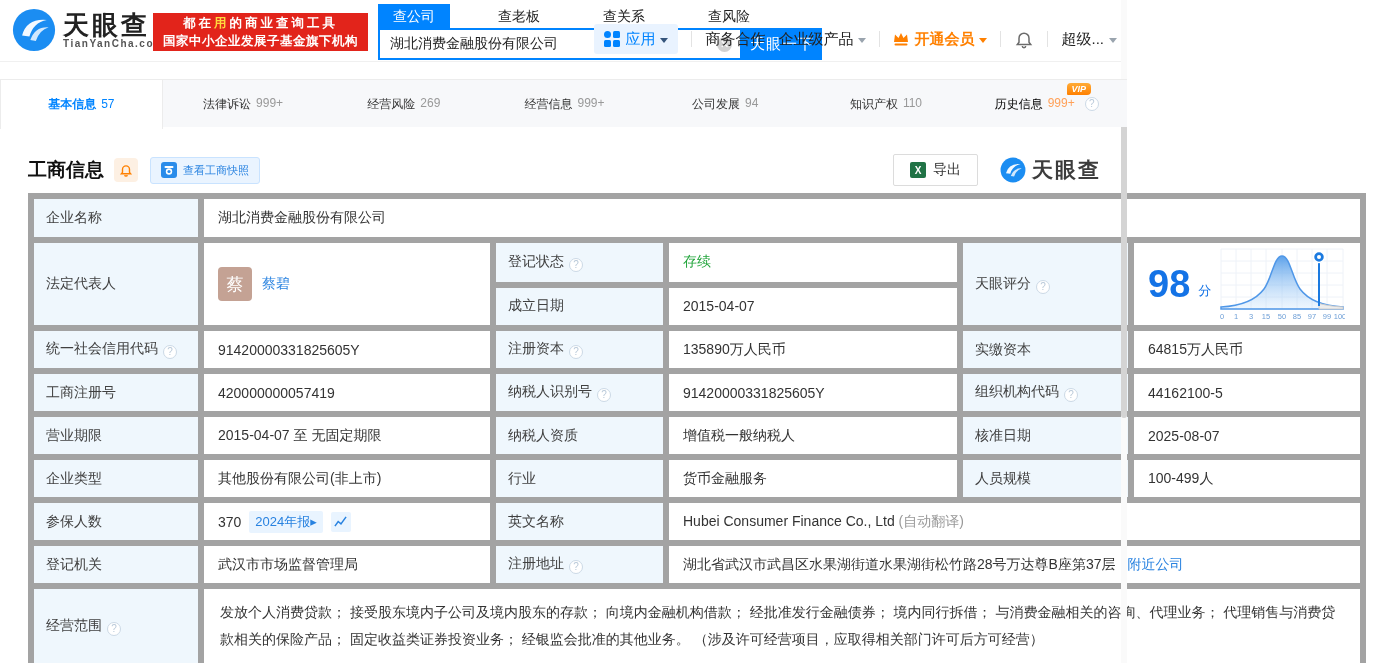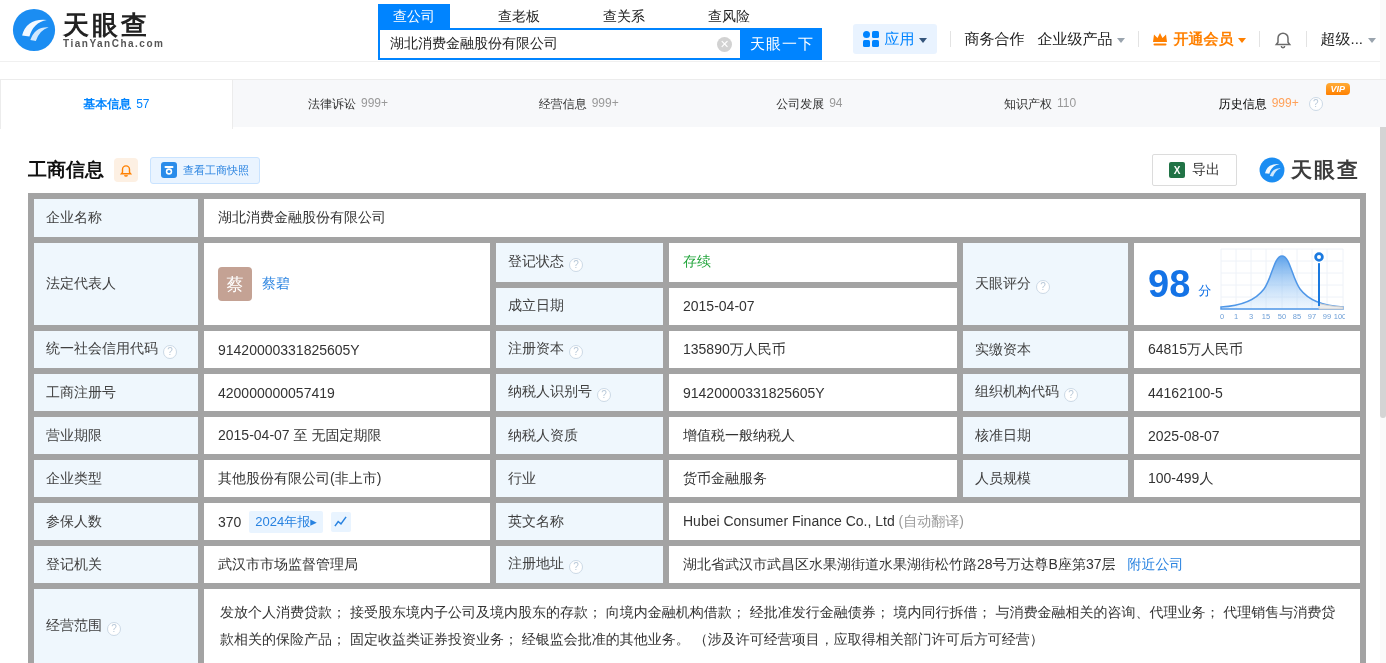--- a/index.html
+++ b/index.html
@@ -1,18 +1,18 @@
 <!DOCTYPE html>
 <html><head>
 <meta charset="utf-8">
 <style>
   * { margin:0; padding:0; box-sizing:border-box; }
   html,body { width:1386px; height:663px; background:#fff; overflow:hidden;
     font-family:"Liberation Sans","DejaVu Sans",sans-serif; color:#333; }
-  .page { position:relative; width:1386px; height:663px; }
+  .page { position:relative; width:1127px; height:663px; }
 
   
   .header { position:relative; height:62px; border-bottom:1px solid #f0f0f0; background:#fff; }
   .logo { position:absolute; left:12px; top:8px; display:flex; align-items:center; gap:7px; cursor:pointer; }
   .logo-text .brand { font-size:26px; font-weight:700; color:#222; letter-spacing:3px; line-height:26px; }
   .logo-text .domain { font-size:10px; color:#555; letter-spacing:1.5px; font-weight:700; }
   .slogan { position:absolute; left:153px; top:13px; width:215px; height:38px; background:#e2241b;
     color:#fff; font-size:12.5px; line-height:18px; text-align:center; padding-top:1px; font-weight:700; }
   .slogan .l1 { letter-spacing:3px; }
   .slogan .l1 b { color:#ffd83d; }
@@ -112,20 +112,24 @@
         <circle cx="24" cy="24" r="23" fill="#1b8df2"></circle>
         <path d="M11 30 Q16 11 38 13 Q23 16 19 31 Z" fill="#fff" opacity="0.95"></path>
         <path d="M20 35 Q25 20 40 21 Q30 24 26 36 Z" fill="#fff" opacity="0.8"></path>
       </svg>
       <div class="logo-text">
         <div class="brand">天眼查</div>
         <div class="domain">TianYanCha.com</div>
       </div>
     </div>
 
+    <div class="slogan">
+      <div class="l1"><span>都在</span><b>用</b><span>的商业查询工具</span></div>
+      <div class="l2">国家中小企业发展子基金旗下机构</div>
+    </div>
 
     <div class="search-block">
       <div class="search-tabs">
         <div class="stab active">查公司</div>
         <div class="stab">查老板</div>
         <div class="stab">查关系</div>
         <div class="stab">查风险</div>
       </div>
       <div class="search-row">
         <div class="search-input">
@@ -181,20 +185,24 @@
 
   <div class="tabbar-wrap">
     <div class="tabbar">
       <div class="tab active">
         <span class="tab-label">基本信息</span>
         <span class="tab-count">57</span>
       </div>
       <div class="tab">
         <span class="tab-label">法律诉讼</span>
         <span class="tab-count">999+</span>
+      </div>
+      <div class="tab">
+        <span class="tab-label">经营风险</span>
+        <span class="tab-count">269</span>
       </div>
       <div class="tab">
         <span class="tab-label">经营信息</span>
         <span class="tab-count">999+</span>
       </div>
       <div class="tab">
         <span class="tab-label">公司发展</span>
         <span class="tab-count">94</span>
       </div>
       <div class="tab">

